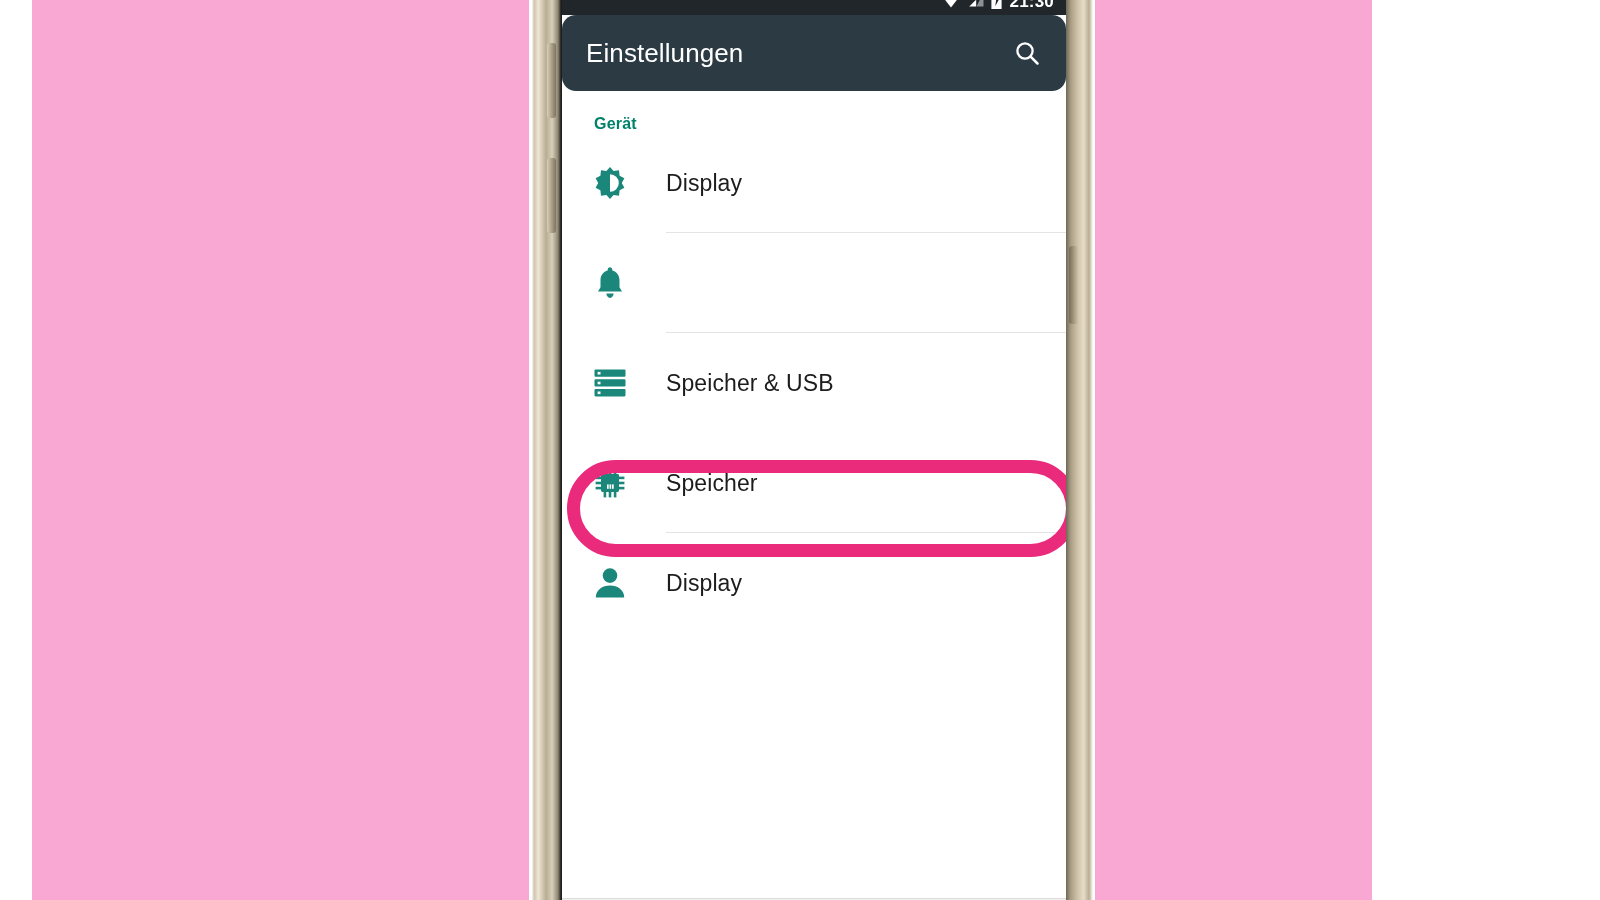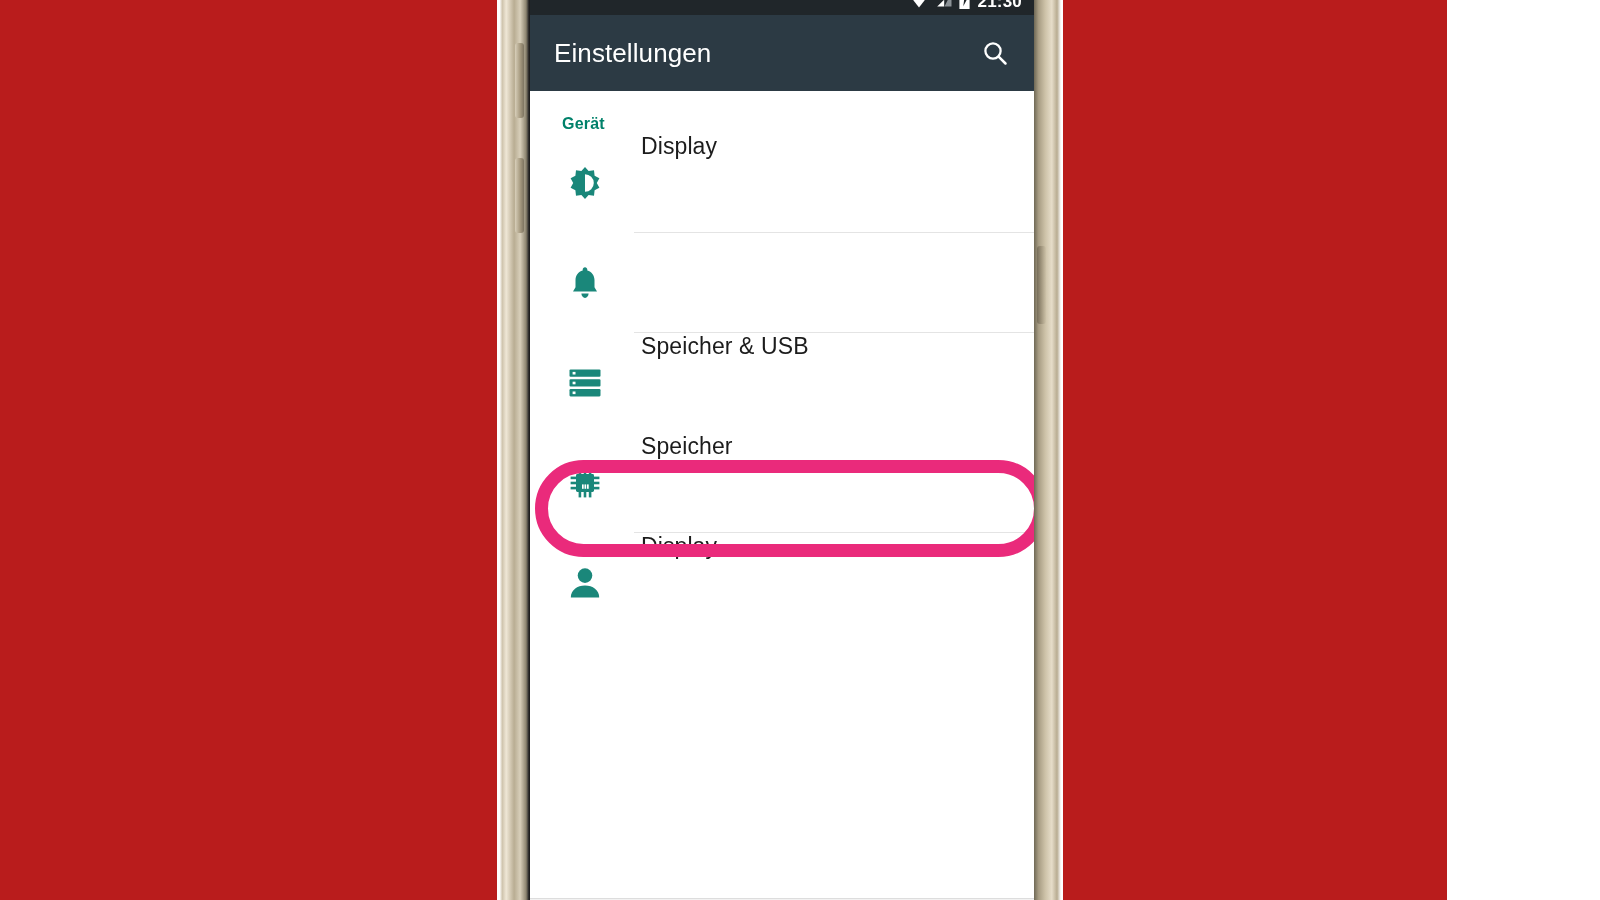--- a/index.html
+++ b/index.html
@@ -7,23 +7,24 @@
     padding: 0;
     width: 1600px;
     height: 900px;
     background: #ffffff;
     font-family: "Liberation Sans", sans-serif;
     overflow: hidden;
   }
 
   #stage {
     position: relative;
-    width: 1447px;
+    width: 1340px;
     height: 900px;
-    background: #b91c1c;
+    background: #f9a8d4;
+    margin-left: 32px;
   }
 
   
   .phone {
     position: absolute;
     left: 497px;
     top: -12px;
     width: 566px;
     height: 920px;
   }
@@ -128,20 +129,21 @@
 
   
   .app-bar {
     position: relative;
     height: 76px;
     background: #2c3a44;
     display: flex;
     align-items: center;
     box-sizing: border-box;
     padding: 0 18px 0 24px;
+    border-radius: 14px;
   }
   .app-title {
     color: #ffffff;
     font-size: 26px;
     font-weight: normal;
     flex: 1;
     letter-spacing: 0.1px;
   }
   .search-btn {
     width: 42px;
@@ -162,23 +164,23 @@
     color: #00816a;
     font-size: 16px;
     font-weight: bold;
     padding: 24px 0 0 32px;
     letter-spacing: 0.2px;
   }
 
   .row {
     position: relative;
     display: flex;
+    align-items: center;
     height: 100px;
     box-sizing: border-box;
-    padding-left: 7px;
   }
   .row-icon {
     width: 48px;
     margin-left: 24px;
     display: flex;
     align-items: center;
     justify-content: center;
     flex: none;
   }
   .row-label {

